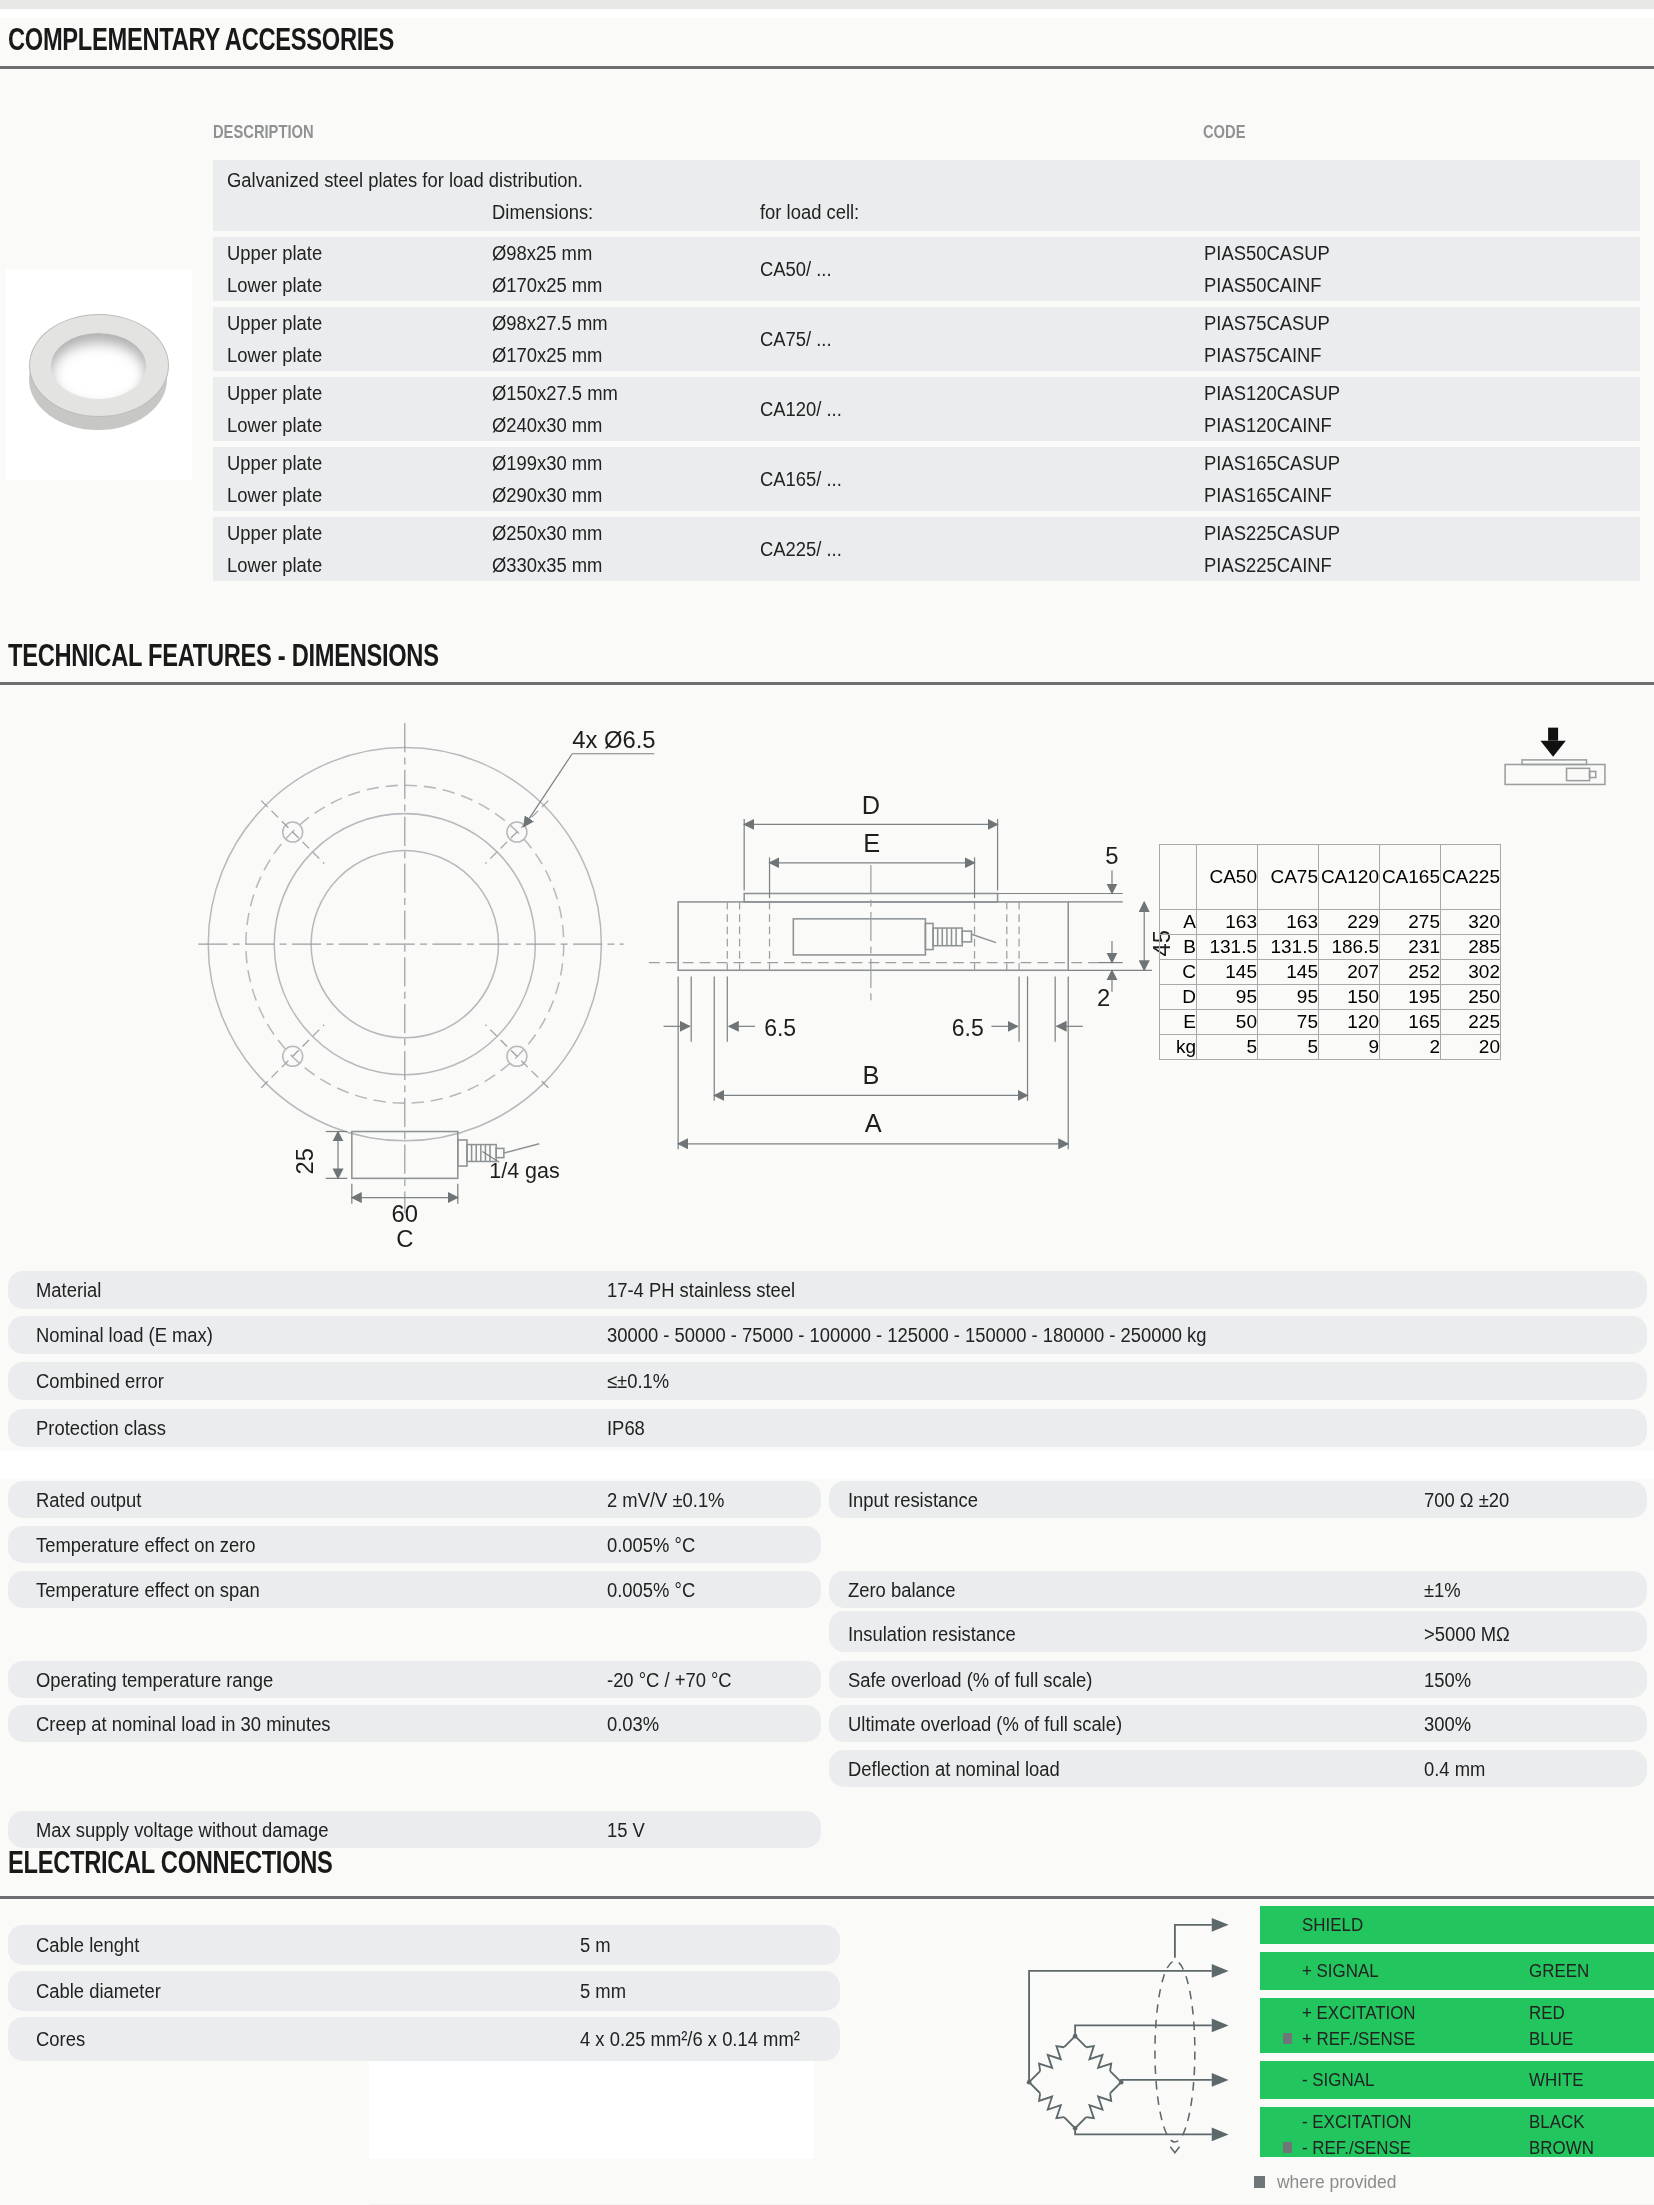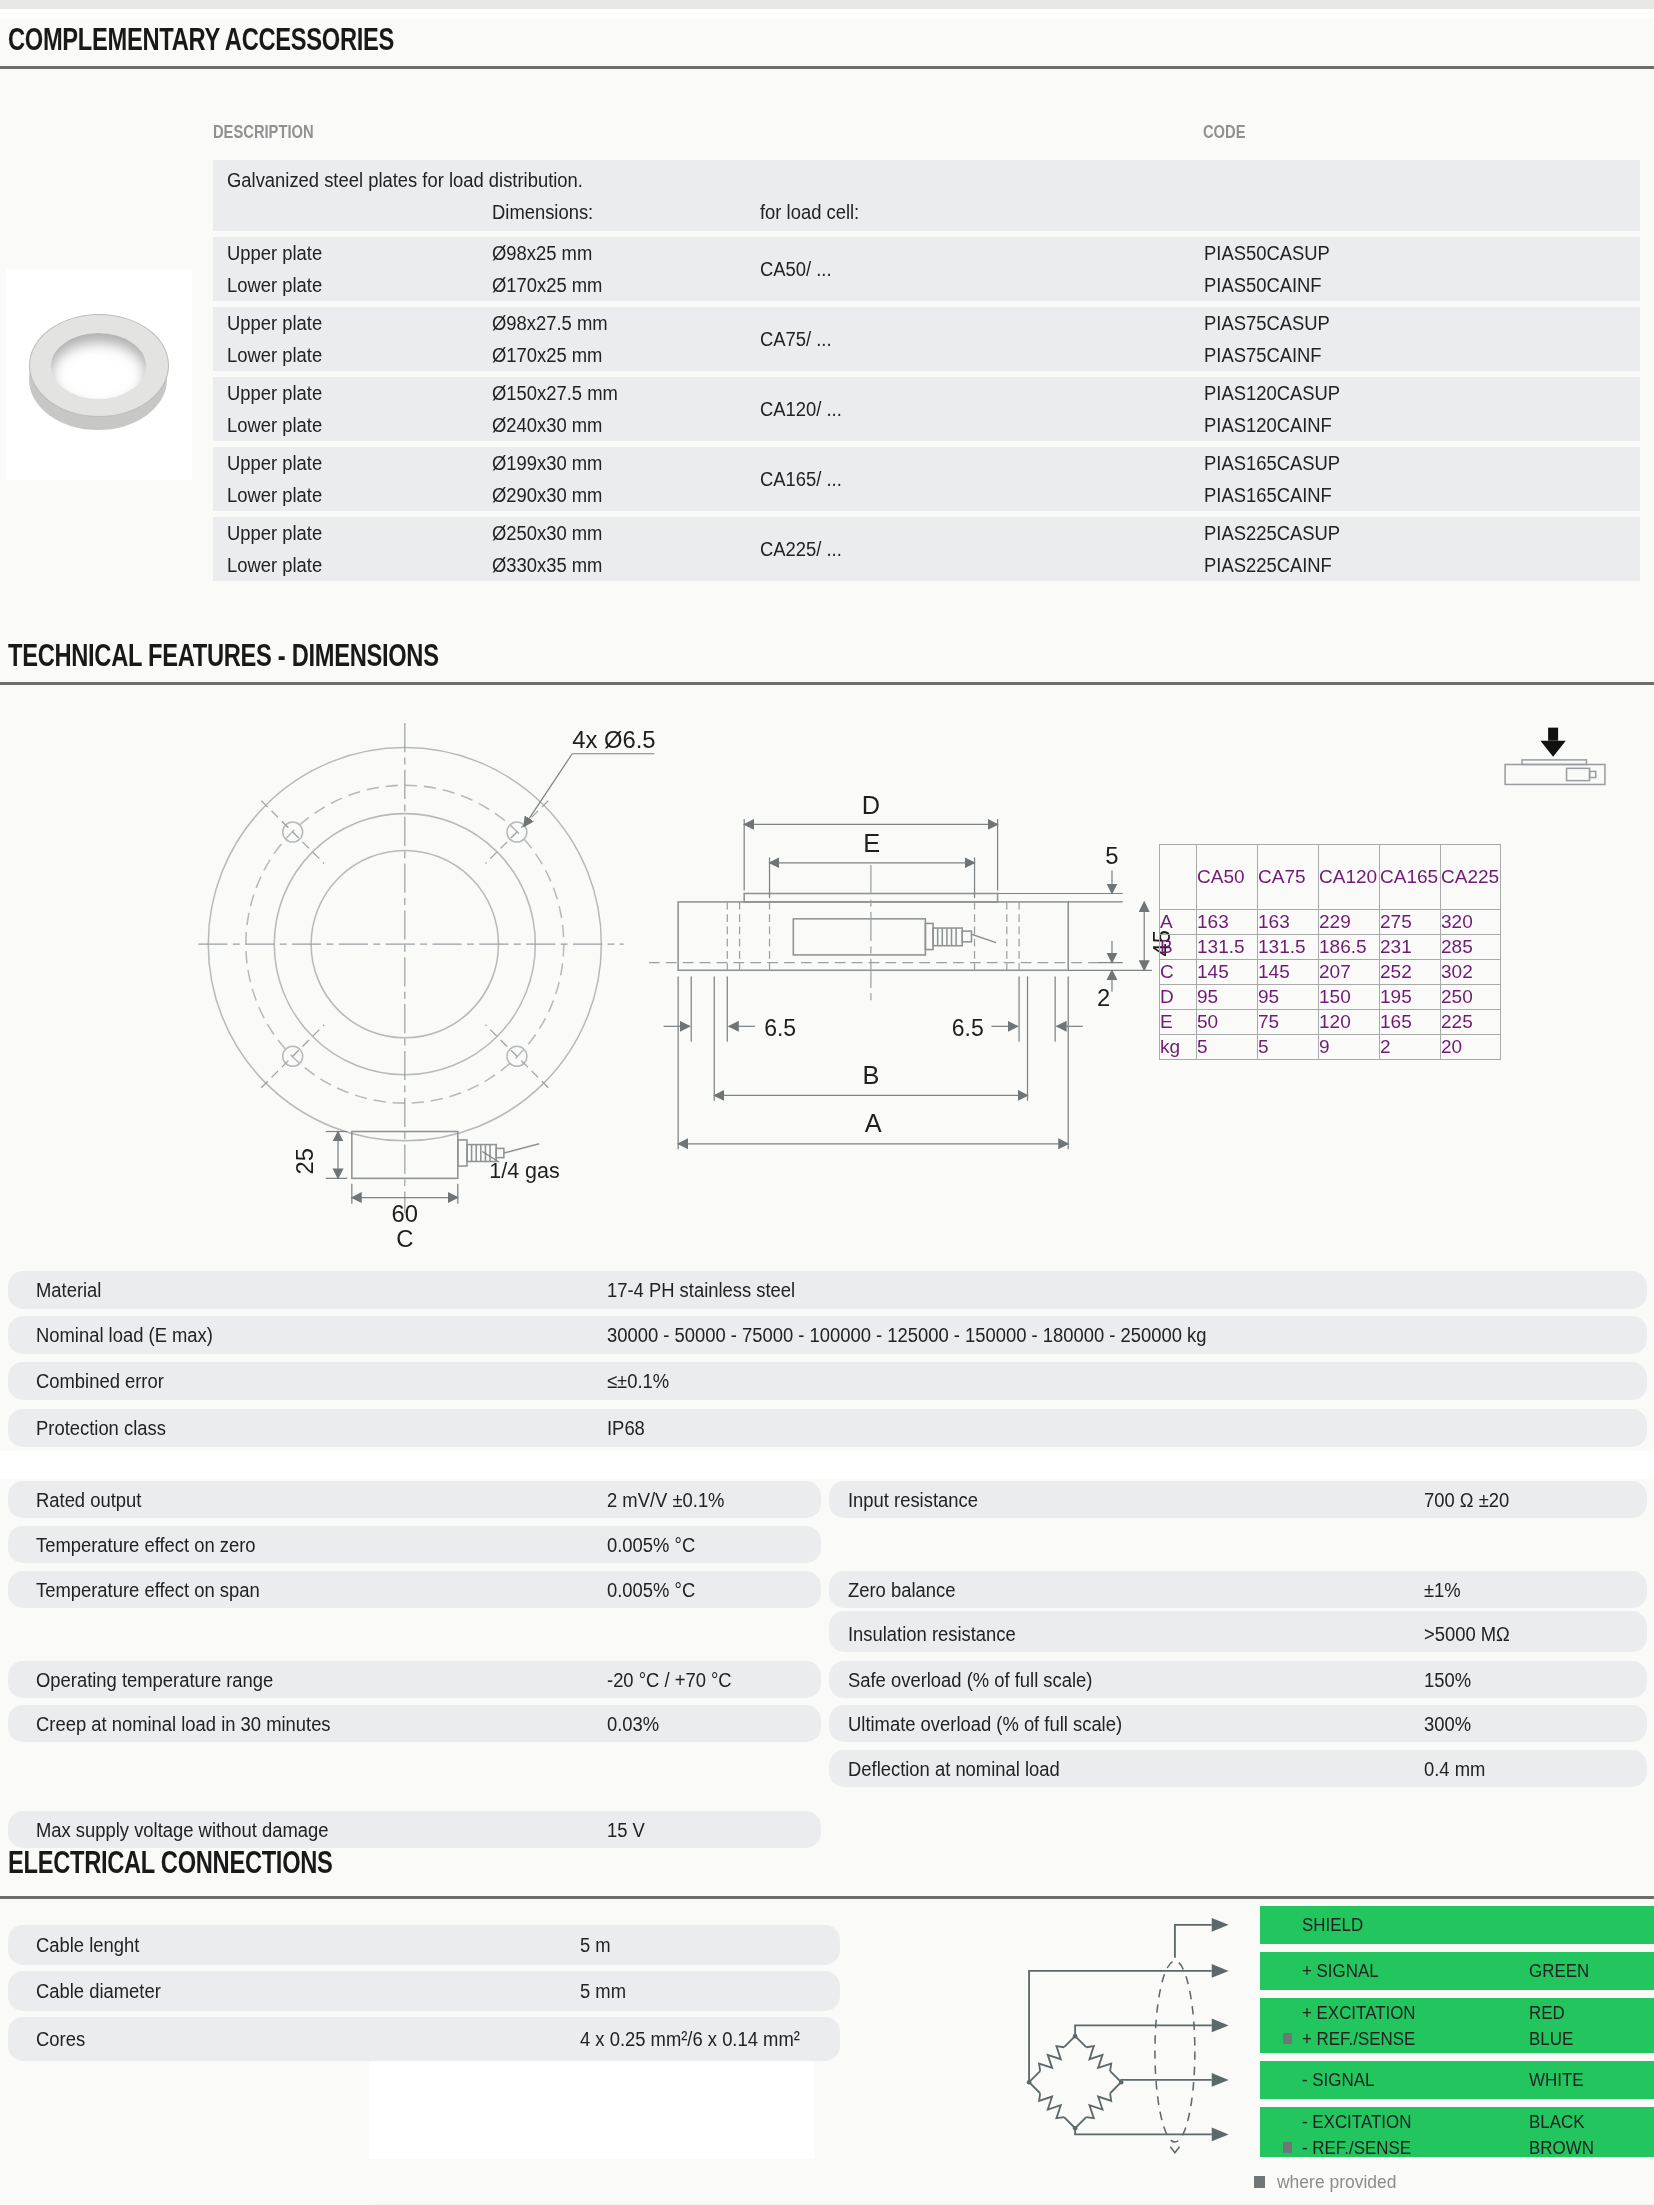--- a/index.html
+++ b/index.html
@@ -21,22 +21,22 @@
   .t1{top:16px;} .t2{top:48px;} .tmid{top:50%;}
   
   .specrow{position:absolute;background:#ebeced;border-radius:15px;}
   .sl,.sv{position:absolute;font-size:20px;color:#222;white-space:nowrap;top:50%;
           transform:translateY(-50%) scaleX(0.92);transform-origin:0 50%;}
   .sl{left:28px;} .sv{left:599px;}
   .rcol .sl{left:19px;} .rcol .sv{left:595px;}
   .cable .sv{left:572px;}
   
   .dimtab{position:absolute;border-collapse:collapse;table-layout:fixed;background:transparent;}
-  .dimtab td{border:0.8px solid #a7a9ab;text-align:left;vertical-align:middle;
-             font-size:19px;color:#701a75;padding:0;height:24px;}
+  .dimtab td{border:0.8px solid #a7a9ab;text-align:right;vertical-align:middle;
+             font-size:19px;color:#000000;padding:0;height:24px;}
   .dimtab tr.dh td{height:64px;font-size:19px;}
   
   .wrow{position:absolute;left:1260px;width:418px;background:#22c55e;}
   .wl,.wc{position:absolute;font-size:18.4px;color:#222;white-space:nowrap;top:50%;
           transform:translateY(-50%) scaleX(0.92);transform-origin:0 50%;}
   .wl{left:42px;} .wc{left:269px;}
   .wbul{position:absolute;left:23px;width:9.2px;height:10.7px;background:#6f7678;}
   .note{position:absolute;font-size:19px;color:#8a8c8c;white-space:nowrap;
         transform:scaleX(0.92);transform-origin:0 0;}
   

